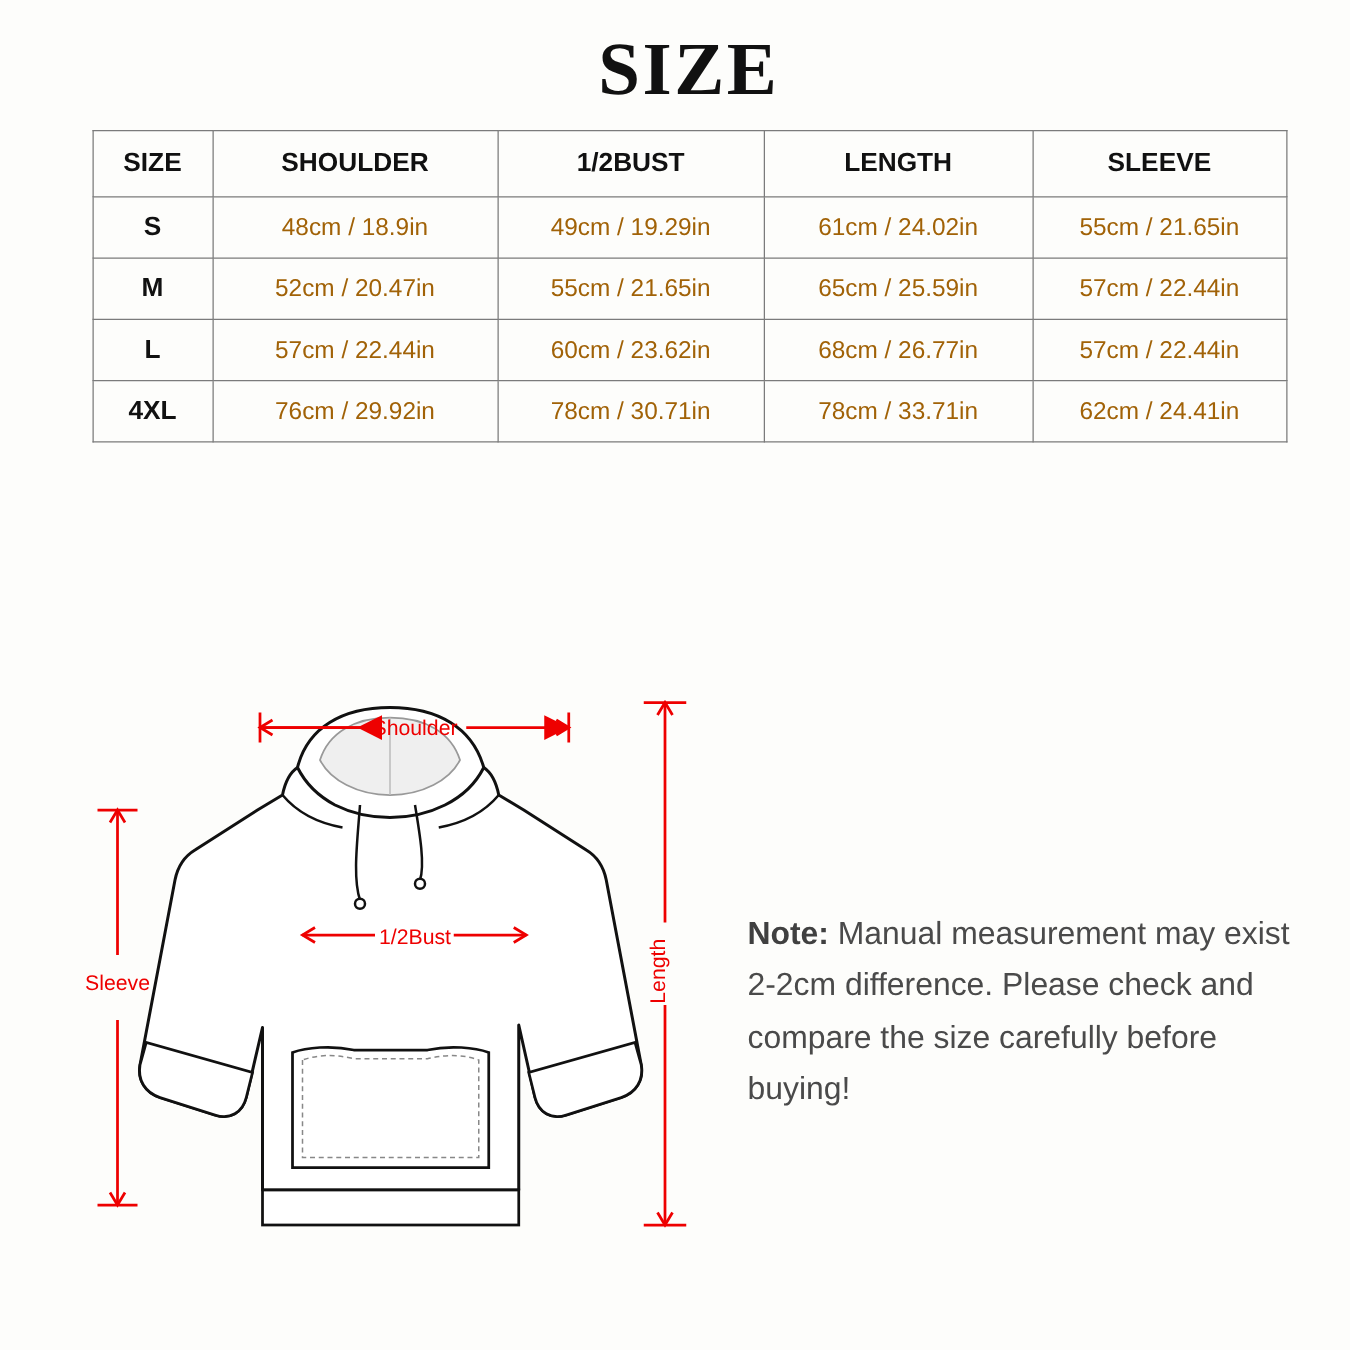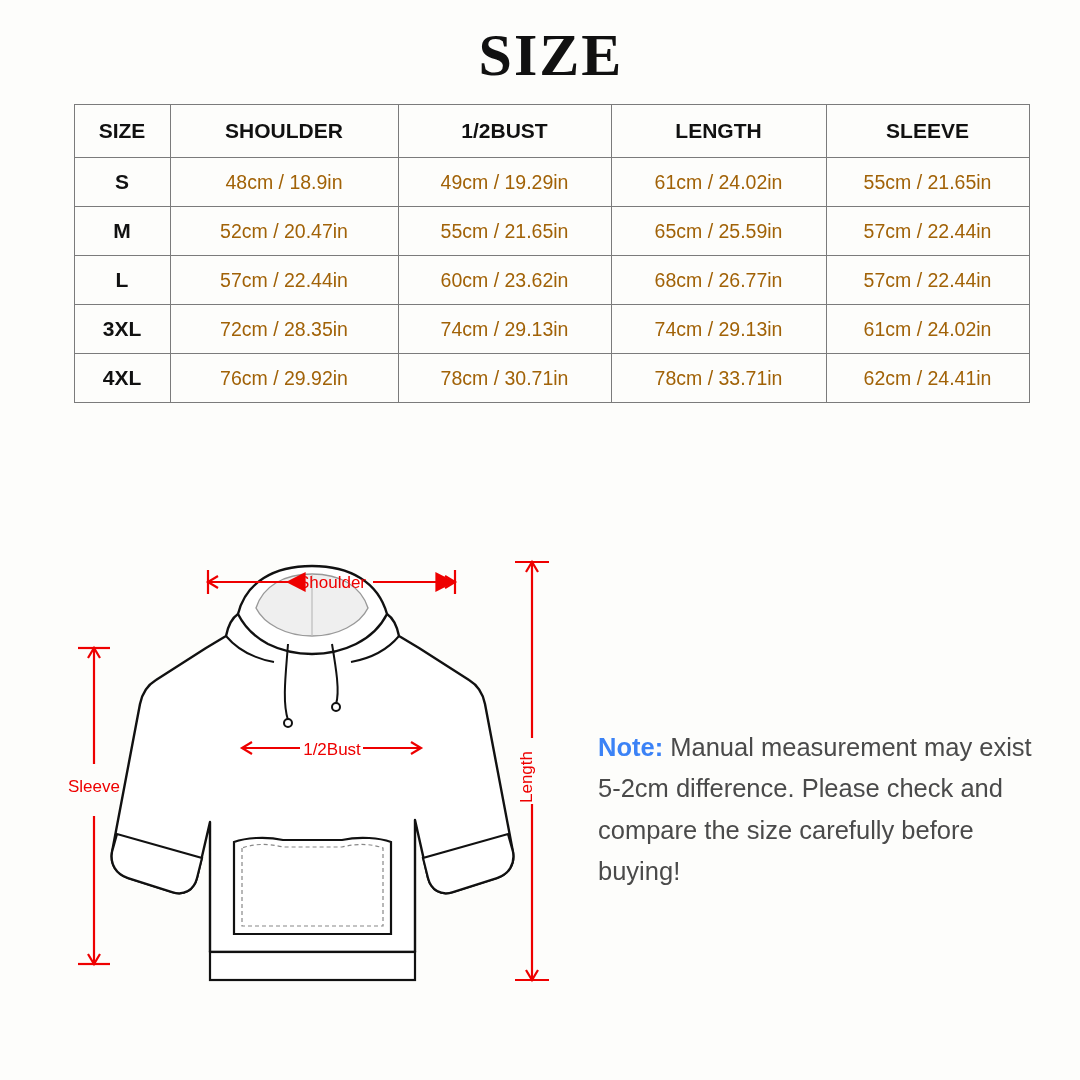--- a/index.html
+++ b/index.html
@@ -91,21 +91,21 @@
   .note {
     position: absolute;
     left: 598px;
     top: 175px;
     width: 440px;
     font-size: 25.5px;
     line-height: 1.62;
     color: #4a4a4a;
   }
   .note b {
-    color: #3b82f6;
+    color: #404040;
     font-weight: 700;
   }
 
   svg { display: block; }
 </style>
 </head>
 <body>
 
 <div class="page">
 
@@ -143,27 +143,20 @@
           <td>55cm / 21.65in</td>
           <td>65cm / 25.59in</td>
           <td>57cm / 22.44in</td>
         </tr>
         <tr>
           <td class="sizecell">L</td>
           <td>57cm / 22.44in</td>
           <td>60cm / 23.62in</td>
           <td>68cm / 26.77in</td>
           <td>57cm / 22.44in</td>
-        </tr>
-        <tr>
-          <td class="sizecell">3XL</td>
-          <td>72cm / 28.35in</td>
-          <td>74cm / 29.13in</td>
-          <td>74cm / 29.13in</td>
-          <td>61cm / 24.02in</td>
         </tr>
         <tr>
           <td class="sizecell">4XL</td>
           <td>76cm / 29.92in</td>
           <td>78cm / 30.71in</td>
           <td>78cm / 33.71in</td>
           <td>62cm / 24.41in</td>
         </tr>
       </tbody>
     </table>
@@ -288,17 +281,17 @@
           <path d="M28,402 L34,412 L40,402"></path>
           <line x1="18" y1="96" x2="50" y2="96"></line>
           <line x1="18" y1="412" x2="50" y2="412"></line>
         </g>
         <text x="34" y="240" font-family="Liberation Sans, sans-serif" font-size="17" fill="#ee0000" text-anchor="middle">Sleeve</text>
 
       </svg>
     </div>
 
     <div class="note">
-      <b>Note:</b><span> Manual measurement may exist 5-2cm difference. Please check and compare the size carefully before buying!</span>
+      <b>Note:</b><span> Manual measurement may exist 2-2cm difference. Please check and compare the size carefully before buying!</span>
     </div>
 
   </div>
 </div>
 
 </body></html>

